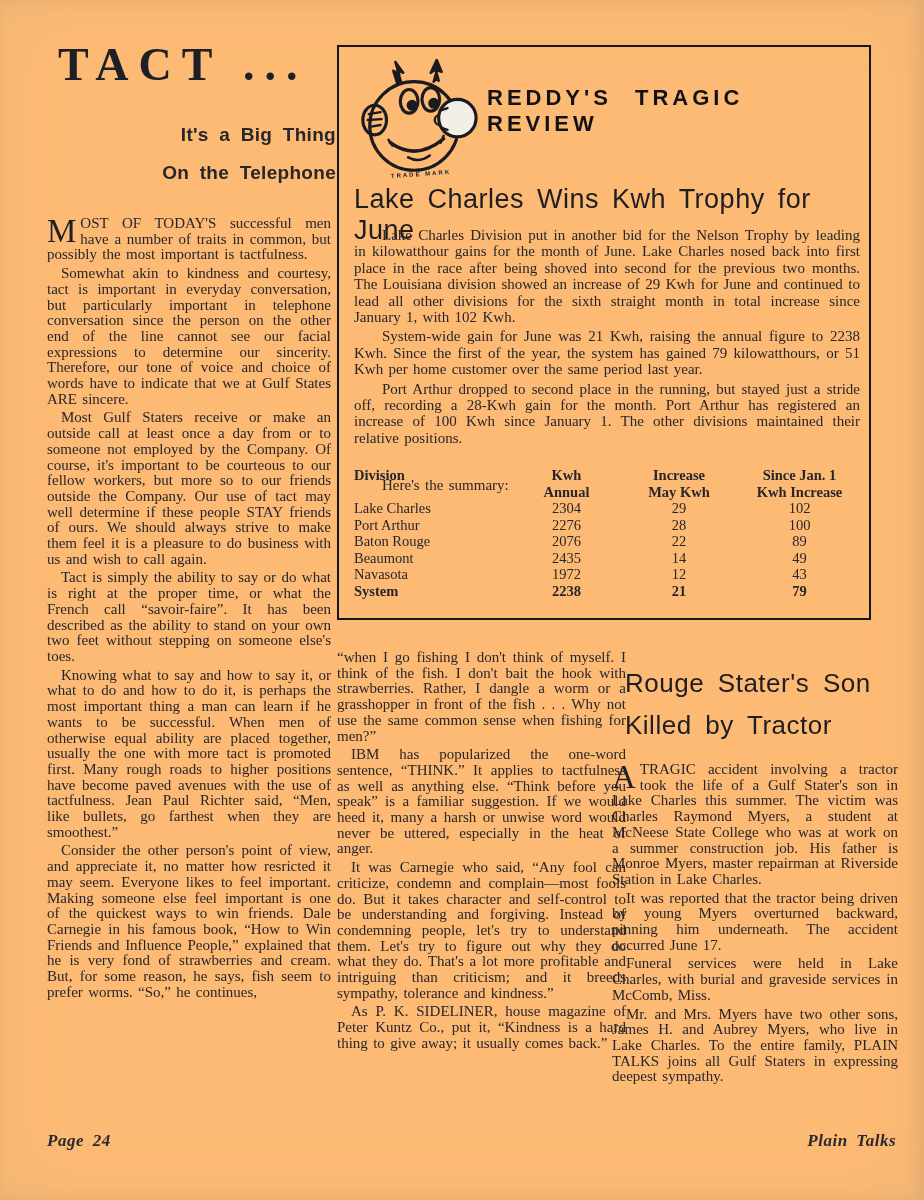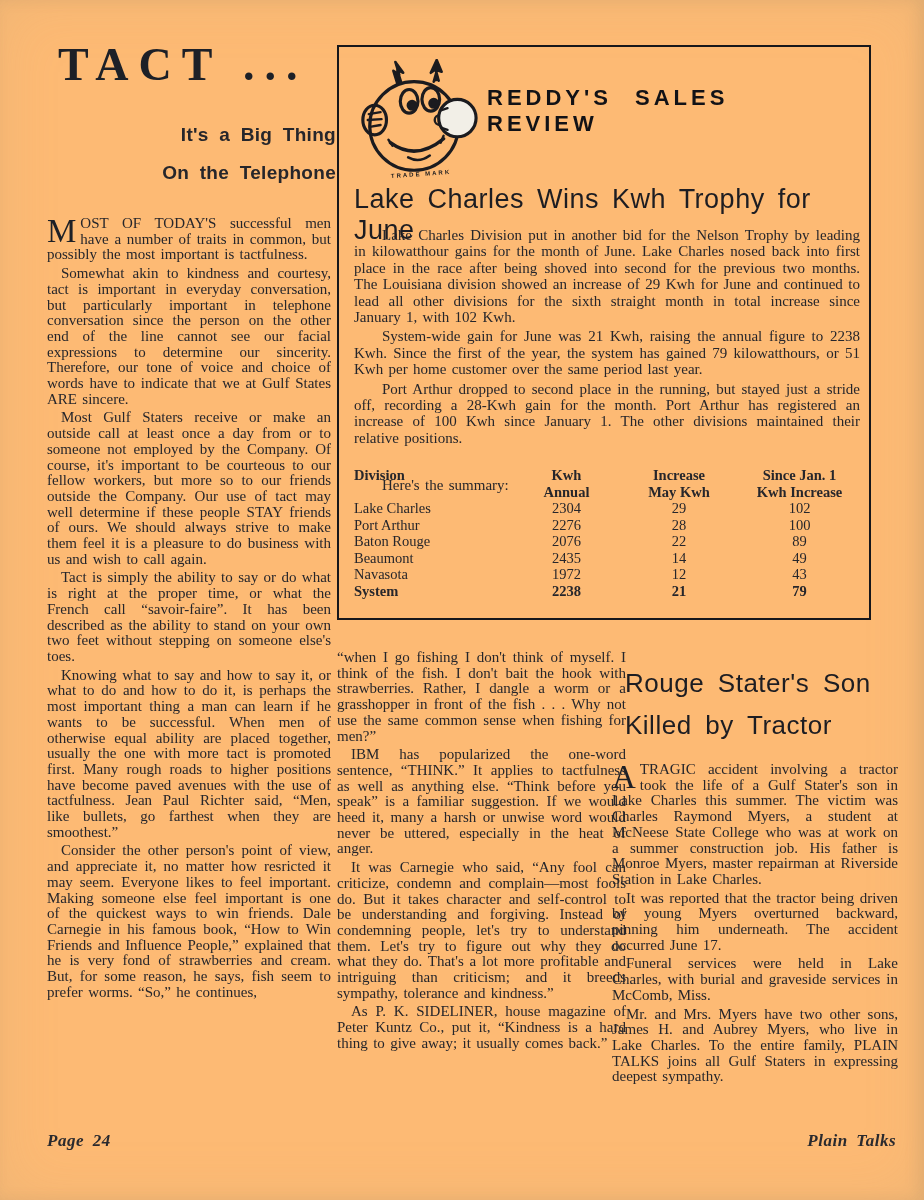--- a/index.html
+++ b/index.html
@@ -141,21 +141,21 @@
           <path d="M90 52 L96 50 M90 70 L96 72" stroke-width="2.4"></path>
 
           <path d="M38 85 Q64 104 92 81" stroke-width="3.6"></path>
           <path d="M56 100 Q67 106 78 98" stroke-width="2.6"></path>
           <path d="M36 82 L40 88 M92 78 L89 85" stroke-width="2.4"></path>
         </g>
       </svg>
       <div class="trademark">TRADE MARK</div>
     </div>
 
-    <div class="banner">REDDY'S SALES REVIEW</div>
+    <div class="banner">REDDY'S TRAGIC REVIEW</div>
     <div class="headline">Lake Charles Wins Kwh Trophy for June</div>
 
     <div id="review-text">
       <p>Lake Charles Division put in another bid for the Nelson Trophy by leading in kilowatthour gains for the month of June.  Lake Charles nosed back into first place in the race after being shoved into second for the previous two months.  The Louisiana division showed an increase of 29 Kwh for June and continued to lead all other divisions for the sixth straight month in total increase since January 1, with 102 Kwh.</p>
       <p>System-wide gain for June was 21 Kwh, raising the annual figure to 2238 Kwh.  Since the first of the year, the system has gained 79 kilowatthours, or 51 Kwh per home customer over the same period last year.</p>
       <p>Port Arthur dropped to second place in the running, but stayed just a stride off, recording a 28-Kwh gain for the month.  Port Arthur has registered an increase of 100 Kwh since January 1.  The other divisions maintained their relative positions.</p>
       <p class="summary">Here's the summary:</p>
     </div>
 
     <div id="summary-table">

